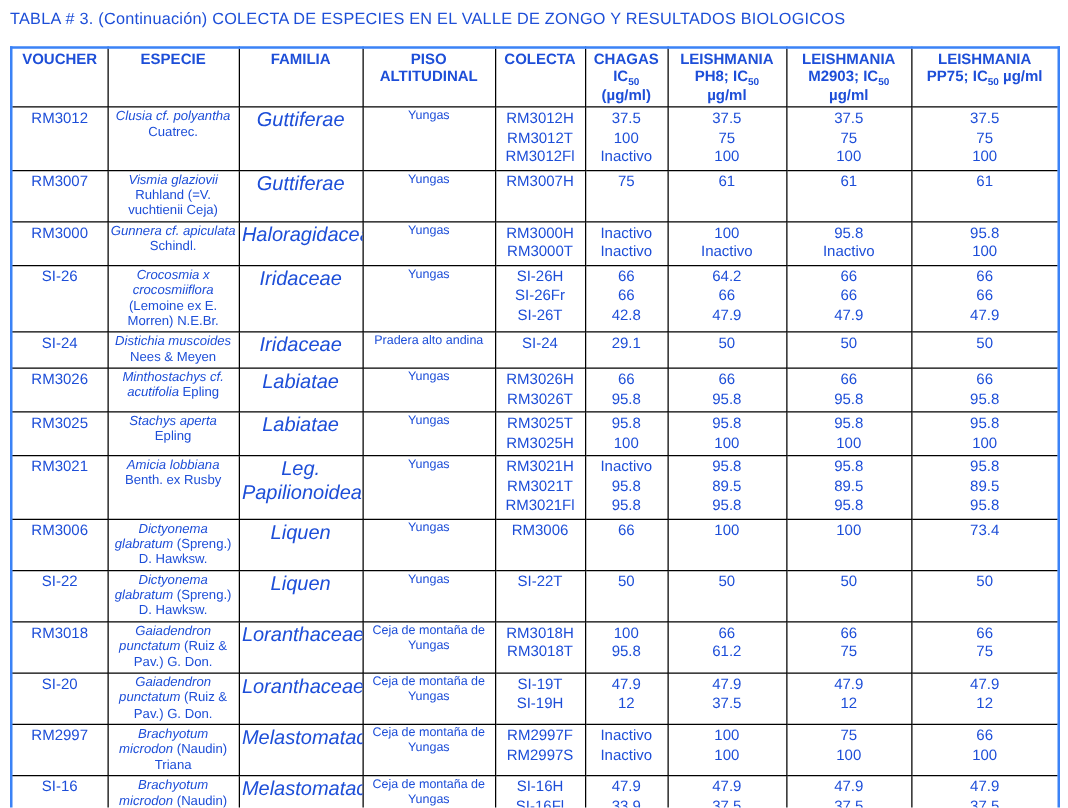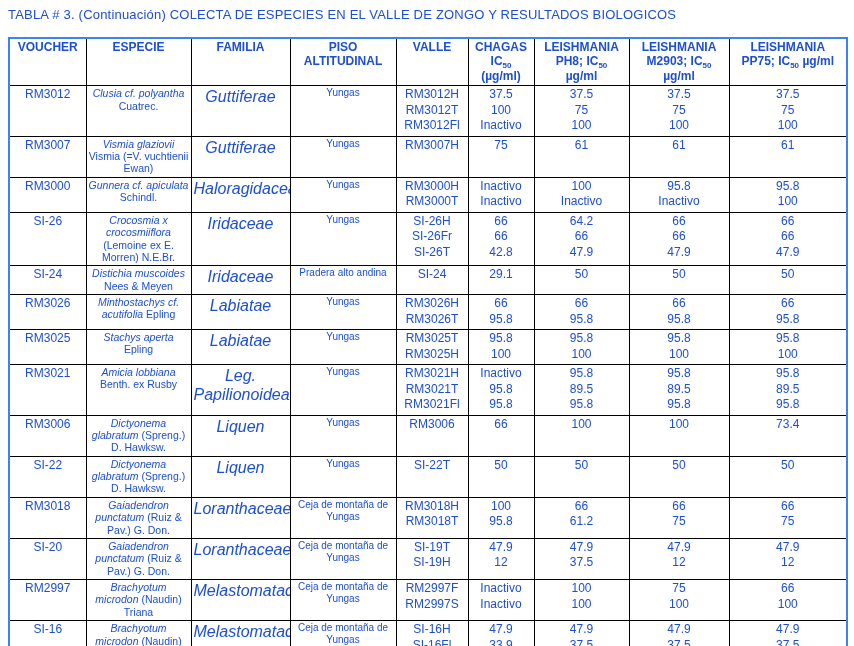--- a/index.html
+++ b/index.html
@@ -56,21 +56,21 @@
             <div>ESPECIE</div>
           </th>
           <th class="col-header">
             <div>FAMILIA</div>
           </th>
           <th class="col-header">
             <div>PISO</div>
             <div>ALTITUDINAL</div>
           </th>
           <th class="col-header">
-            <div>VALLE</div>
+            <div>COLECTA</div>
           </th>
           <th class="col-header">
             <div>CHAGAS</div>
             <div>IC<sub>50</sub></div>
             <div>(µg/ml)</div>
           </th>
           <th class="col-header">
             <div>LEISHMANIA</div>
             <div>PH8; IC<sub>50</sub></div>
             <div>µg/ml</div>
@@ -113,21 +113,21 @@
             <div>100</div>
           </td>
           <td class="value-cell">
             <div>37.5</div>
             <div>75</div>
             <div>100</div>
           </td>
         </tr>
         <tr>
           <td class="voucher-cell">RM3007</td>
-          <td class="especie-cell"><span class="sci">Vismia glaziovii</span> <span class="auth">Vismia (=V. vuchtienii Ewan)</span></td>
+          <td class="especie-cell"><span class="sci">Vismia glaziovii</span> <span class="auth">Ruhland (=V. vuchtienii Ceja)</span></td>
           <td class="familia-cell">Guttiferae</td>
           <td class="piso-cell">Yungas</td>
           <td class="codigo-cell">
             <div>RM3007H</div>
           </td>
           <td class="value-cell">
             <div>75</div>
           </td>
           <td class="value-cell">
             <div>61</div>

